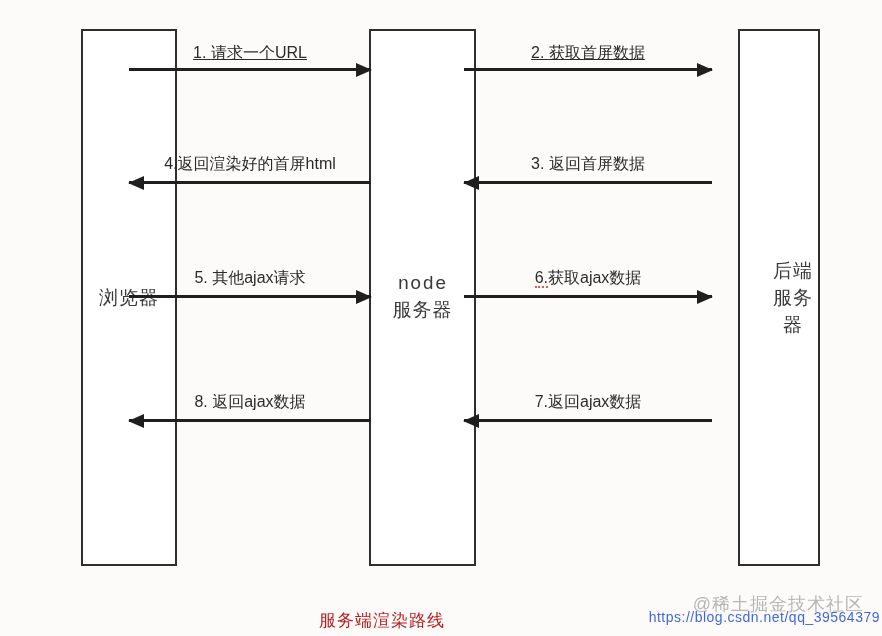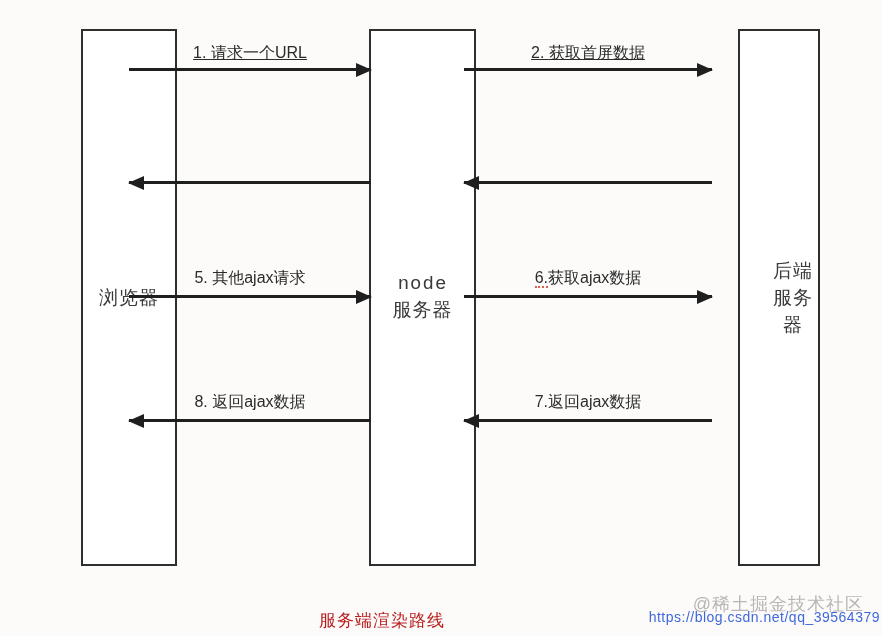--- a/index.html
+++ b/index.html
@@ -147,24 +147,30 @@
     <span class="head"></span>
   </div>
 
   <div class="msg-label lane-b row1-label">
     <span>2. </span><span>获取首屏数据</span>
   </div>
   <div class="arrow lane-b row1-arrow dir-right">
     <span class="head"></span>
   </div>
 
+  <div class="msg-label lane-b row2-label">
+    <span>3. </span><span>返回首屏数据</span>
+  </div>
   <div class="arrow lane-b row2-arrow dir-left">
     <span class="head"></span>
   </div>
 
+  <div class="msg-label lane-a row2-label">
+    <span>4.</span><span>返回渲染好的首屏html</span>
+  </div>
   <div class="arrow lane-a row2-arrow dir-left">
     <span class="head"></span>
   </div>
 
   <div class="msg-label lane-a row3-label">
     <span>5. </span><span>其他ajax请求</span>
   </div>
   <div class="arrow lane-a row3-arrow dir-right">
     <span class="head"></span>
   </div>

